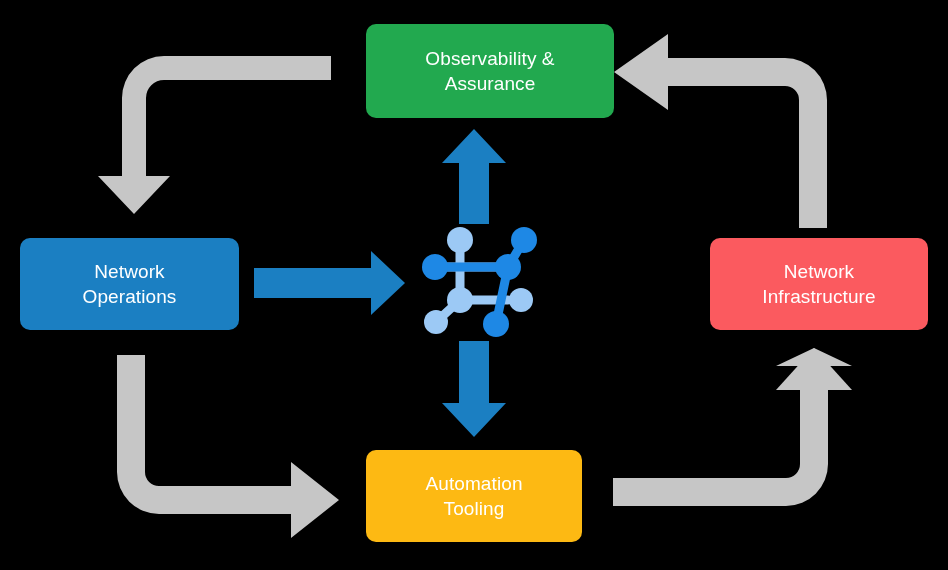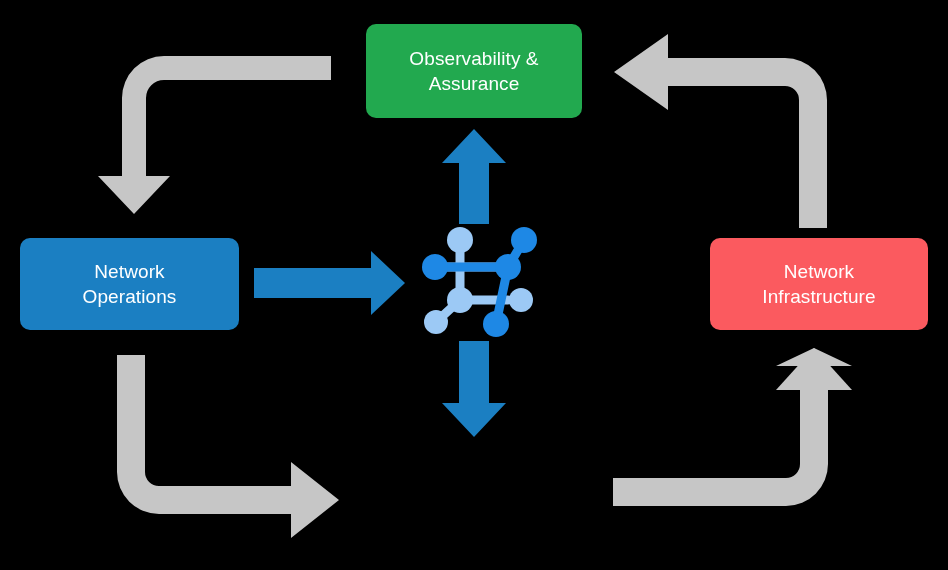--- a/index.html
+++ b/index.html
@@ -43,21 +43,21 @@
     padding: 4px 10px;
     font-family: "Liberation Sans", sans-serif;
   }
   .node-label {
     white-space: pre-line;
     display: block;
   }
   #box-observability {
     left: 366px;
     top: 24px;
-    width: 216px;
+    width: 248px;
     height: 94px;
   }
   #box-network-operations {
     left: 20px;
     top: 238px;
     width: 219px;
     height: 92px;
   }
   #box-network-infrastructure {
     left: 710px;
@@ -199,14 +199,18 @@
   <div class="node-box" id="box-network-operations" style="background:#1B7FC2;">
     <span class="node-label">Network
 Operations</span>
   </div>
 
   <div class="node-box" id="box-network-infrastructure" style="background:#FB5A5F;">
     <span class="node-label">Network
 Infrastructure</span>
   </div>
 
+  <div class="node-box" id="box-automation-tooling" style="background:#FDB913;">
+    <span class="node-label">Automation
+Tooling</span>
+  </div>
 
 </div>
 
 </body></html>

